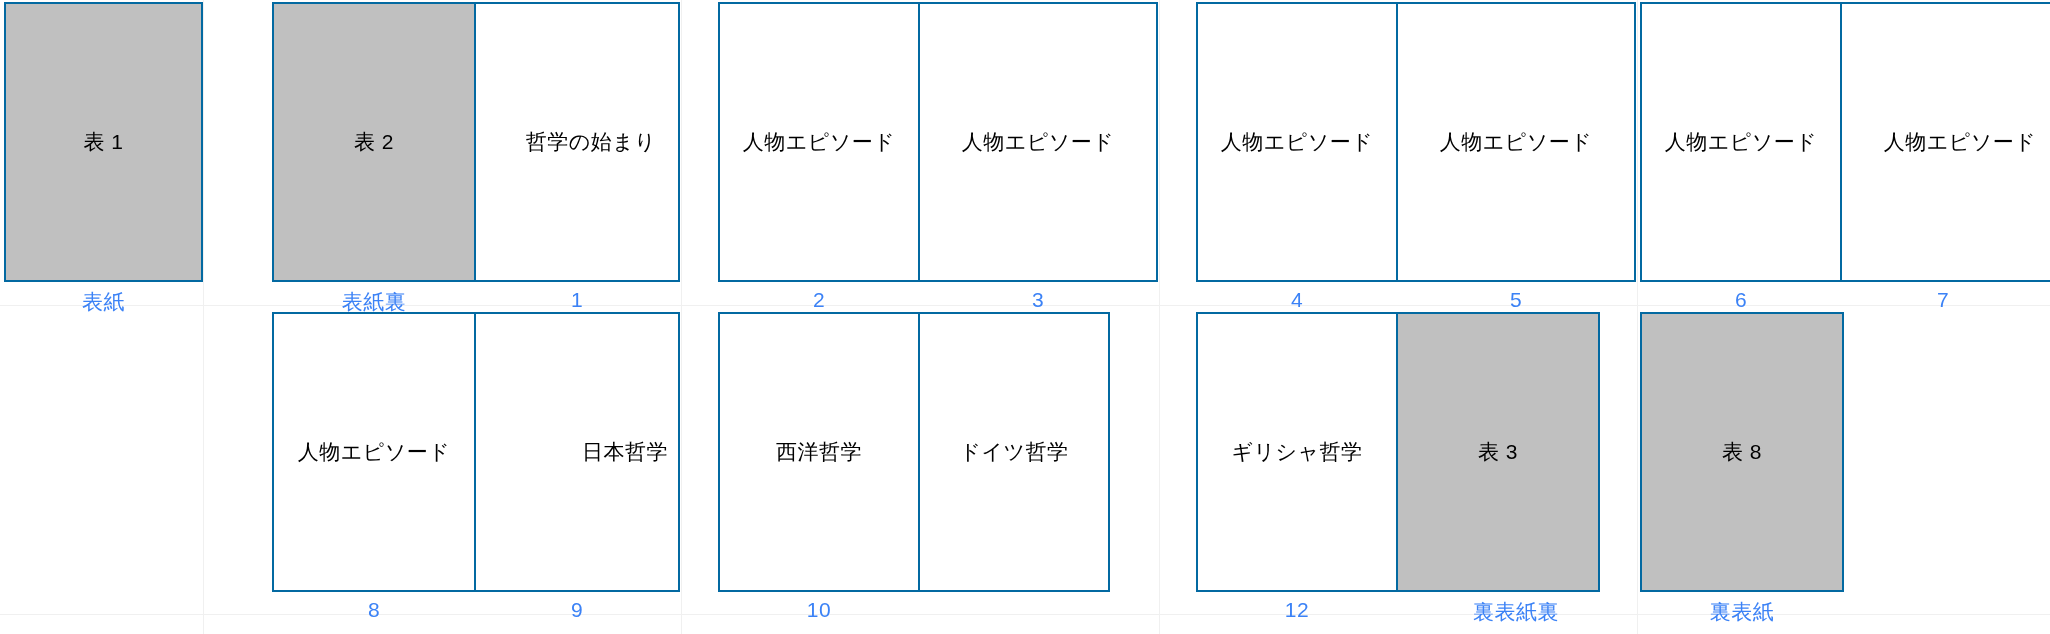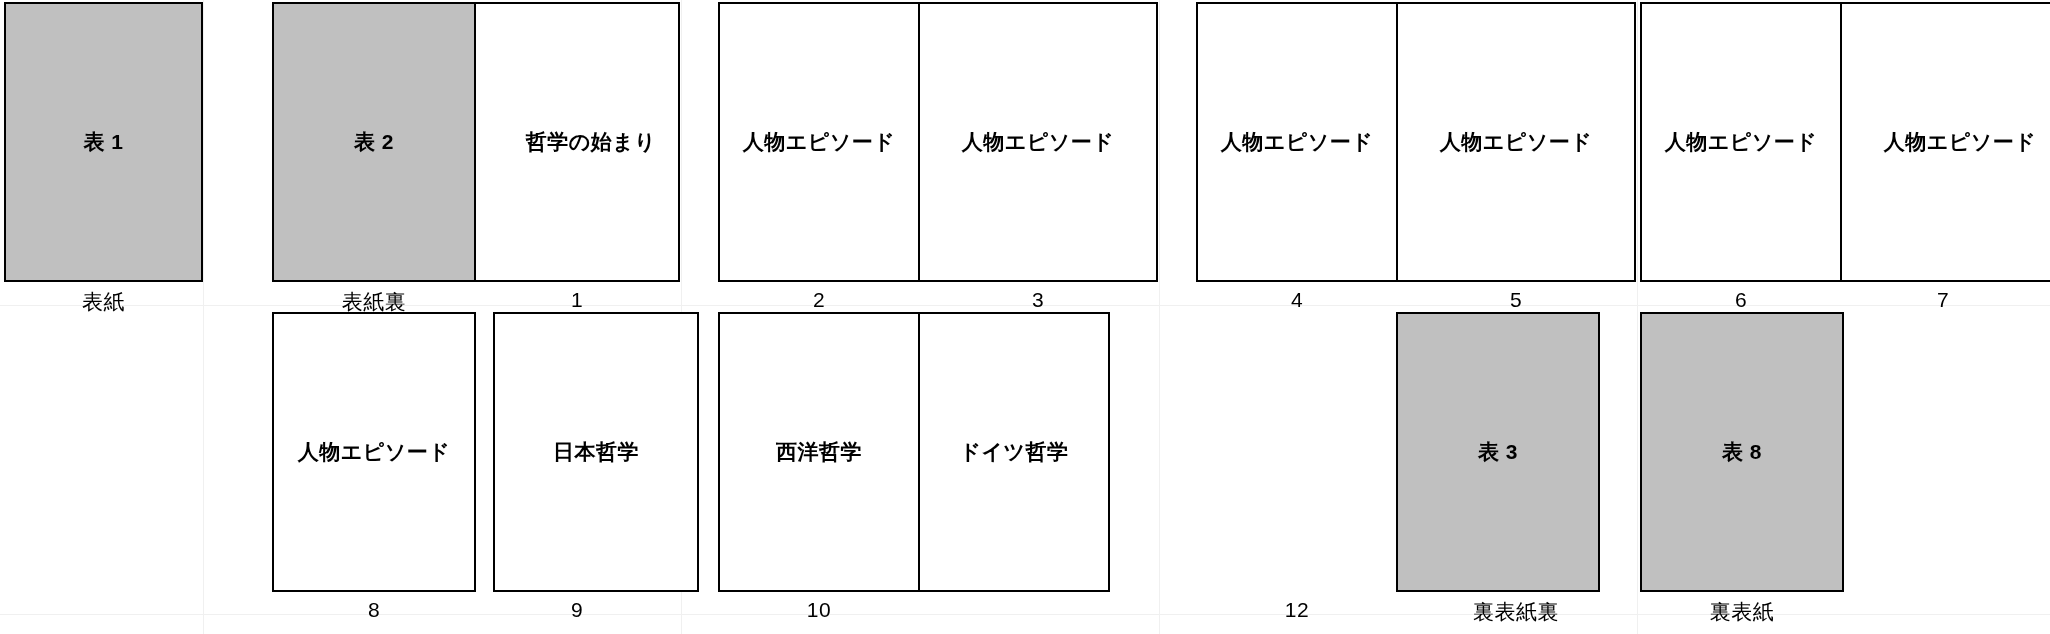--- a/index.html
+++ b/index.html
@@ -26,49 +26,48 @@
   .guide {
     position: absolute;
     background: #f0f0f0;
   }
   .guide.h { left: 0; width: 2050px; height: 1px; }
   .guide.v { top: 0; width: 1px; height: 634px; }
 
   .page {
     position: absolute;
     box-sizing: border-box;
-    border: 2px solid #000000;
+    border: 2px solid #0369a1;
     background: #ffffff;
     display: flex;
     align-items: center;
     justify-content: center;
     font-size: 21px;
     line-height: 1.3;
     text-align: center;
     white-space: nowrap;
     letter-spacing: 0.5px;
-    font-weight: bold;
   }
   .page.shaded {
     background: #c0c0c0;
   }
-  .page.left-pad   { justify-content: center; margin-left: 19px; }
+  .page.left-pad   { justify-content: flex-end; }
 
   .page .label {
     display: block;
     padding: 0 10px;
   }
 
   .caption {
     position: absolute;
     box-sizing: border-box;
     font-size: 21px;
     text-align: center;
     white-space: nowrap;
-    color: #000000;
+    color: #3b82f6;
     letter-spacing: 0.5px;
   }
 </style>
 </head>
 <body>
 
 <div id="board">
 
   <div class="guide h" style="top:305px;"></div>
   <div class="guide h" style="top:614px;"></div>
@@ -134,20 +133,23 @@
 
   <div class="page" style="left:718px; top:312px; width:202px; height:280px;">
     <span class="label">西洋哲学</span>
   </div>
   <div class="caption" style="left:718px; top:598px; width:202px;">10</div>
 
   <div class="page" style="left:918px; top:312px; width:192px; height:280px;">
     <span class="label">ドイツ哲学</span>
   </div>
 
+  <div class="page" style="left:1196px; top:312px; width:202px; height:280px;">
+    <span class="label">ギリシャ哲学</span>
+  </div>
   <div class="caption" style="left:1196px; top:598px; width:202px;">12</div>
 
   <div class="page shaded" style="left:1396px; top:312px; width:204px; height:280px;">
     <span class="label">表 3</span>
   </div>
   <div class="caption" style="left:1396px; top:598px; width:240px;">裏表紙裏</div>
 
   <div class="page shaded" style="left:1640px; top:312px; width:204px; height:280px;">
     <span class="label">表 8</span>
   </div>

